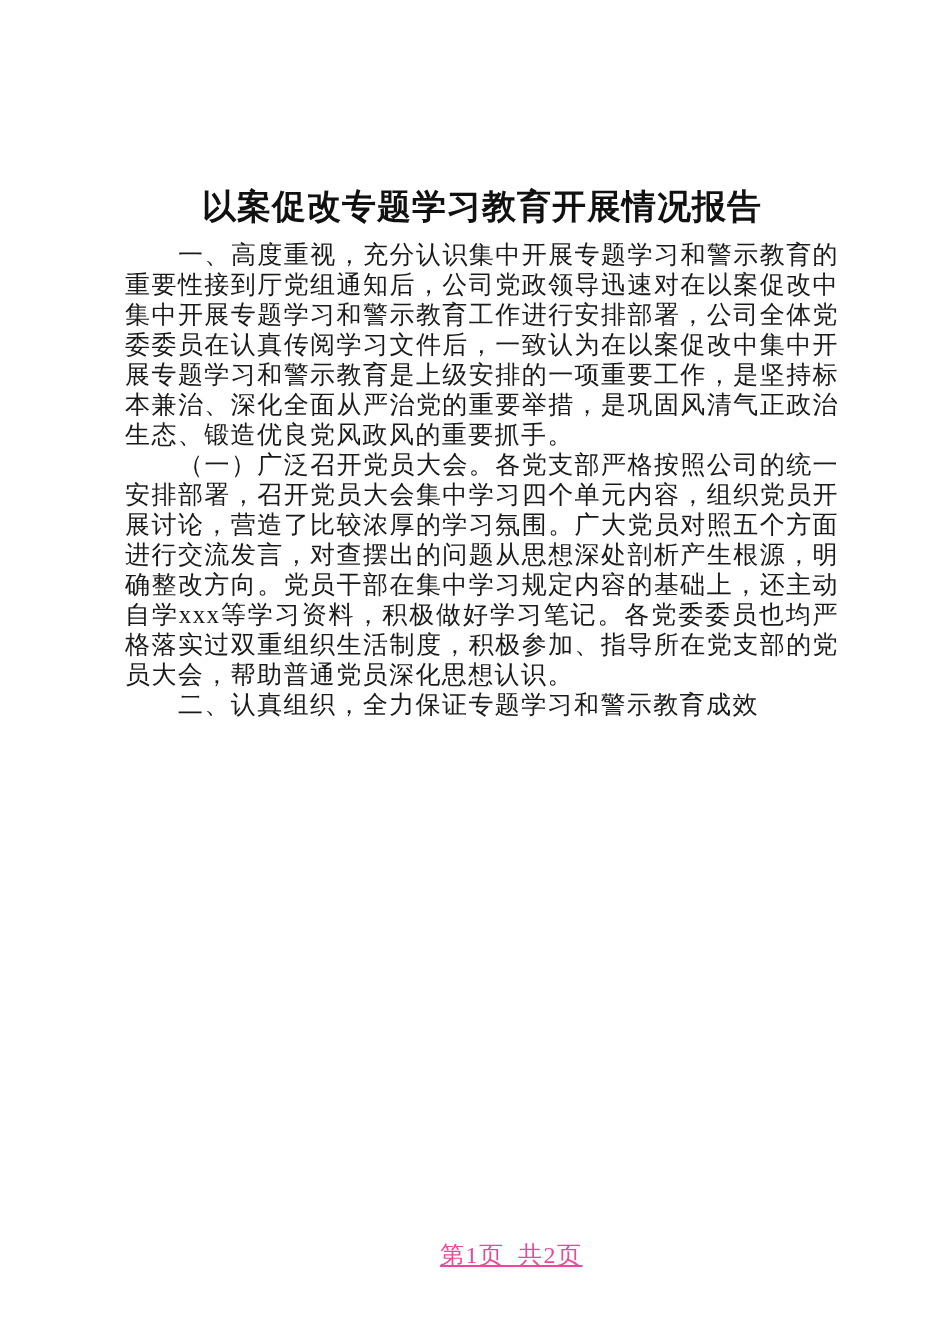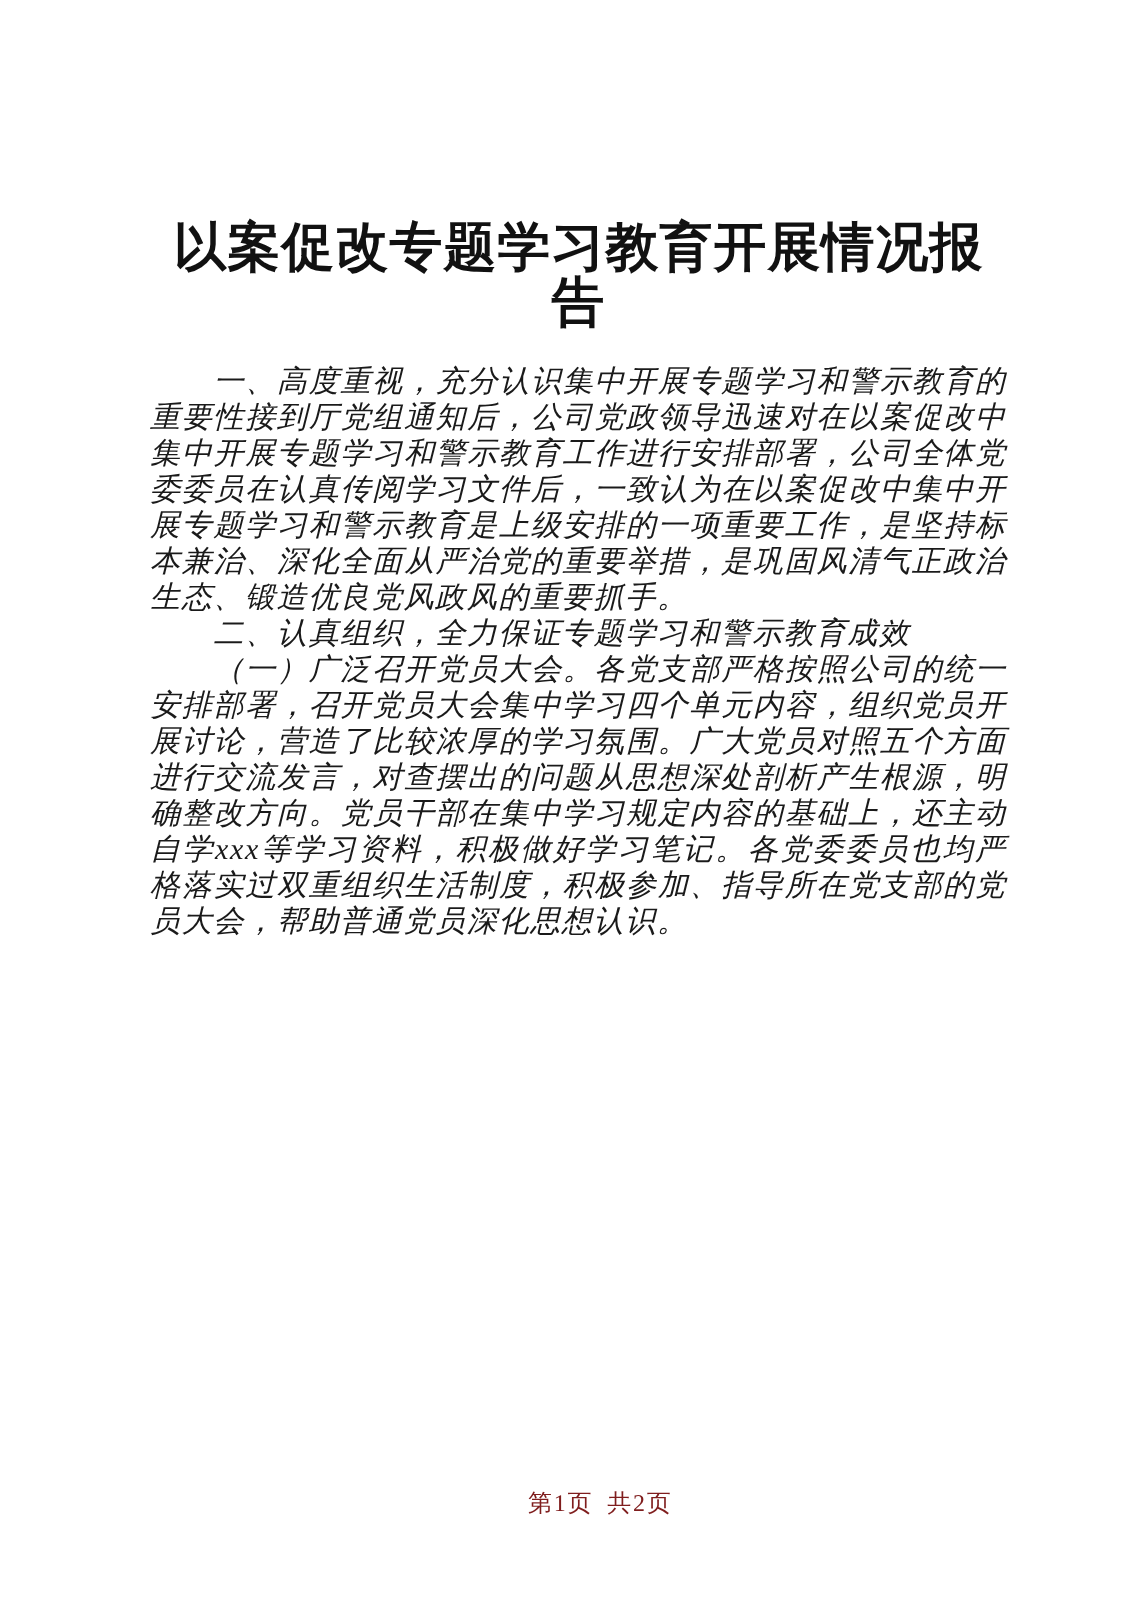--- a/index.html
+++ b/index.html
@@ -18,61 +18,61 @@
   }
   .content {
     position: absolute;
     left: 125px;
     top: 0;
     width: 714px;
   }
   .doc-title {
     margin: 0;
     padding-top: 184px;
-    font-size: 44px;
+    font-size: 34px;
     font-weight: bold;
     line-height: 46px;
     text-align: center;
     letter-spacing: 1px;
     color: #111111;
   }
   .doc-body {
-    margin-top: 28px;
-    font-style: italic;
+    margin-top: 10px;
   }
   .para {
     margin: 0;
     font-size: 25px;
     line-height: 30px;
     letter-spacing: 1.4px;
     text-align: justify;
     text-justify: inter-ideograph;
     text-indent: 53px;
     color: #1a1a1a;
     word-break: normal;
     line-break: strict;
   }
   .page-footer {
     position: absolute;
     left: 440px;
     top: 1239px;
-    font-size: 20px;
+    font-size: 24px;
     letter-spacing: 1.5px;
-    color: #7f1d1d;
+    color: #ec4899;
     white-space: nowrap;
+    text-decoration: underline;
   }
 </style>
 </head>
 <body>
 
 <div class="page">
   <div class="content">
     <h1 class="doc-title">以案促改专题学习教育开展情况报告</h1>
     <div class="doc-body">
       <p class="para">一、高度重视，充分认识集中开展专题学习和警示教育的重要性接到厅党组通知后，公司党政领导迅速对在以案促改中集中开展专题学习和警示教育工作进行安排部署，公司全体党委委员在认真传阅学习文件后，一致认为在以案促改中集中开展专题学习和警示教育是上级安排的一项重要工作，是坚持标本兼治、深化全面从严治党的重要举措，是巩固风清气正政治生态、锻造优良党风政风的重要抓手。</p>
+      <p class="para">（一）广泛召开党员大会。各党支部严格按照公司的统一安排部署，召开党员大会集中学习四个单元内容，组织党员开展讨论，营造了比较浓厚的学习氛围。广大党员对照五个方面进行交流发言，对查摆出的问题从思想深处剖析产生根源，明确整改方向。党员干部在集中学习规定内容的基础上，还主动自学xxx等学习资料，积极做好学习笔记。各党委委员也均严格落实过双重组织生活制度，积极参加、指导所在党支部的党员大会，帮助普通党员深化思想认识。</p>
       <p class="para">二、认真组织，全力保证专题学习和警示教育成效</p>
-      <p class="para">（一）广泛召开党员大会。各党支部严格按照公司的统一安排部署，召开党员大会集中学习四个单元内容，组织党员开展讨论，营造了比较浓厚的学习氛围。广大党员对照五个方面进行交流发言，对查摆出的问题从思想深处剖析产生根源，明确整改方向。党员干部在集中学习规定内容的基础上，还主动自学xxx等学习资料，积极做好学习笔记。各党委委员也均严格落实过双重组织生活制度，积极参加、指导所在党支部的党员大会，帮助普通党员深化思想认识。</p>
     </div>
   </div>
   <div class="page-footer">
     <span>第1页 共2页</span>
   </div>
 </div>
 
 </body></html>

